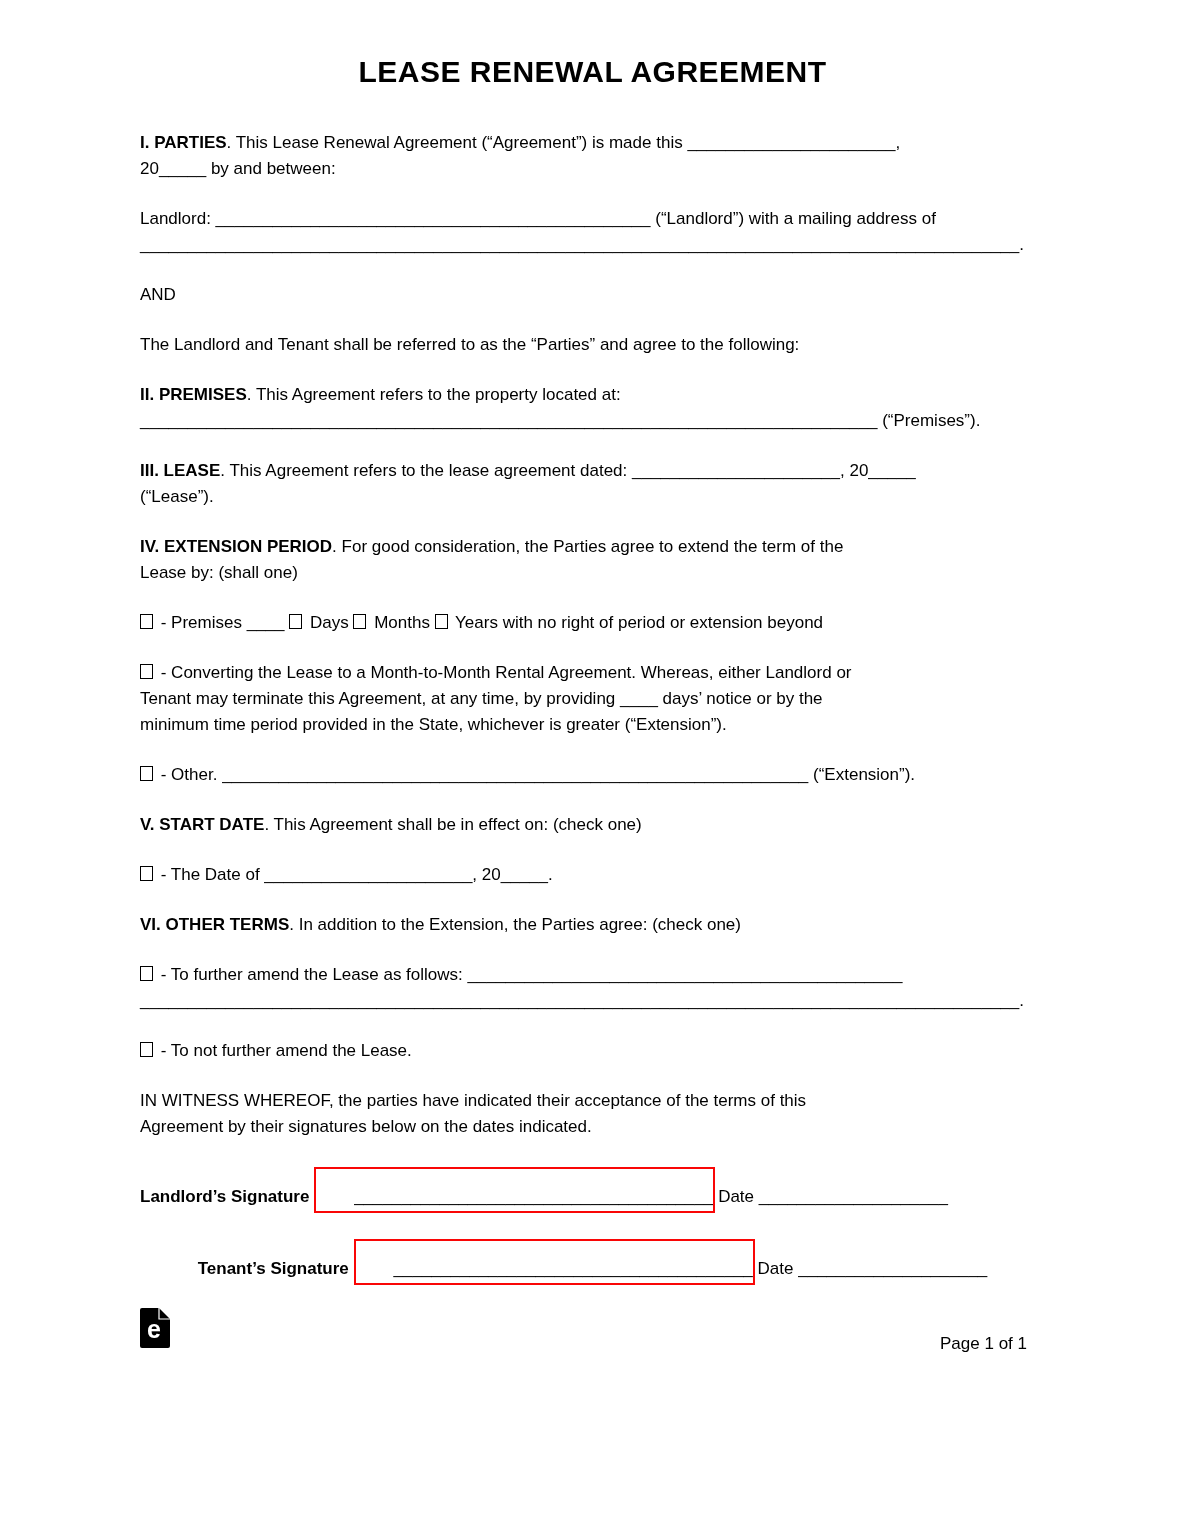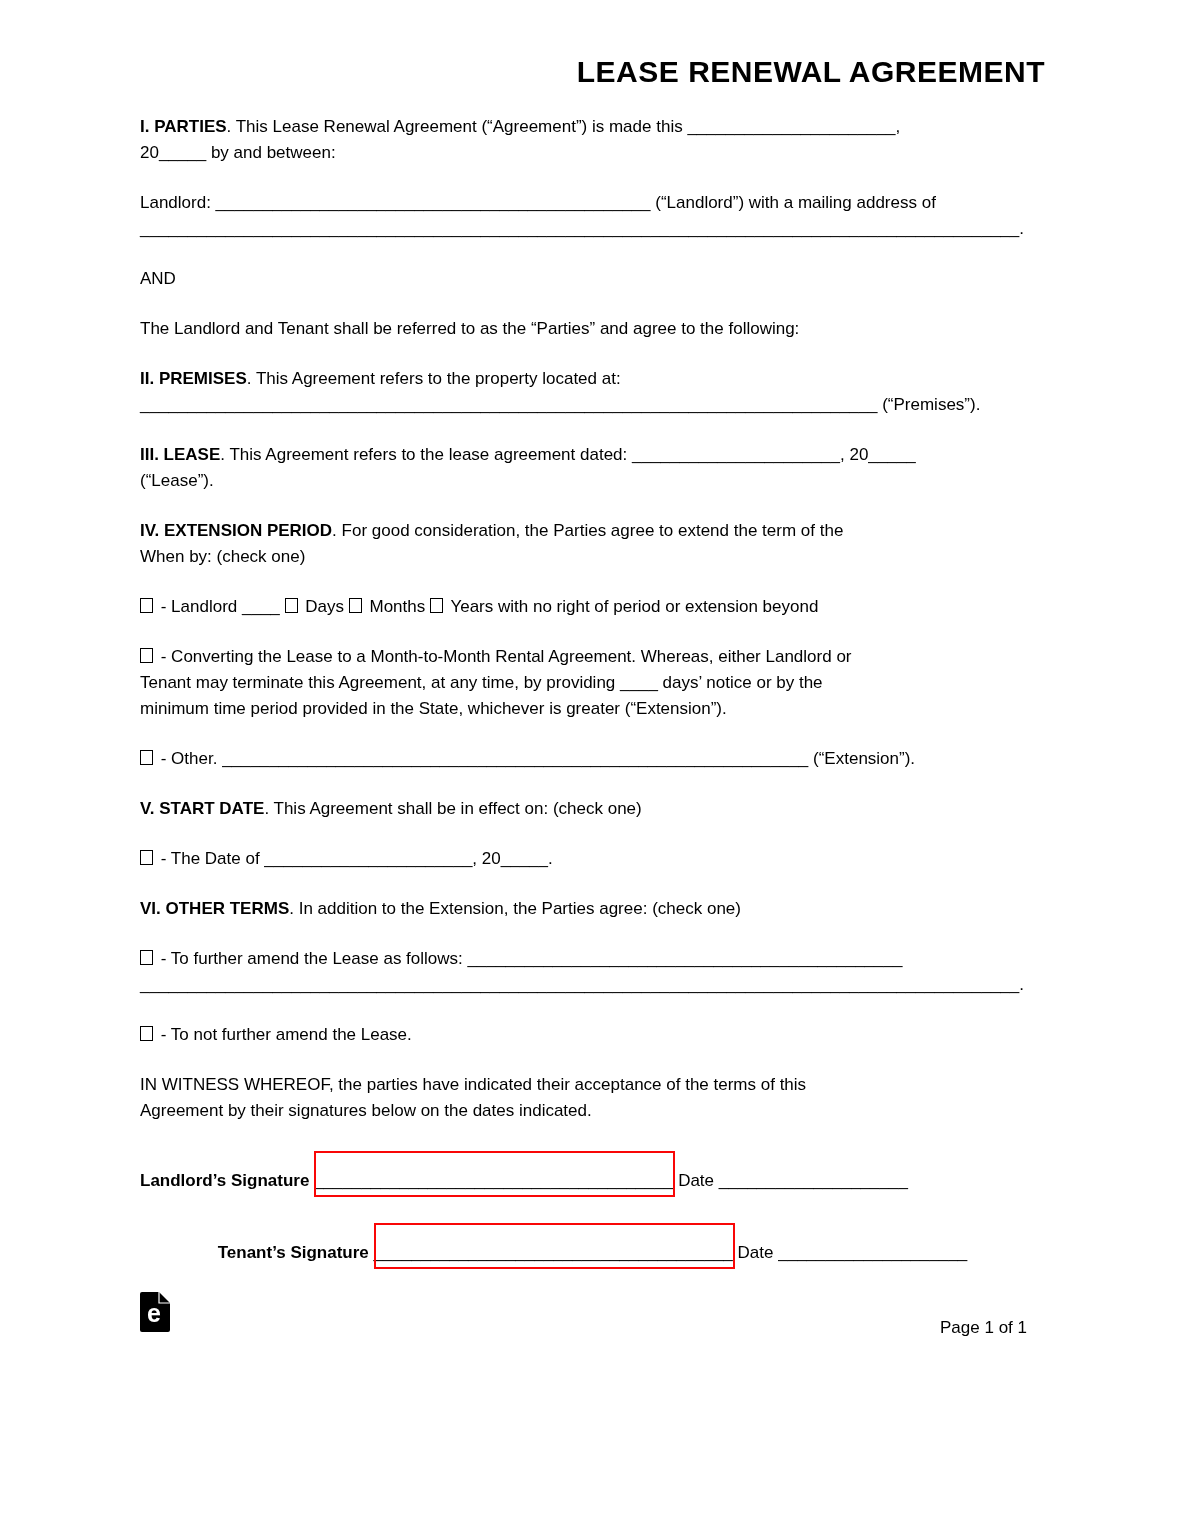--- a/index.html
+++ b/index.html
@@ -4,37 +4,37 @@
 <style>
   * { margin:0; padding:0; box-sizing:border-box; }
   html,body { background:#ffffff; }
   body {
     width:1187px; height:1536px;
     font-family:"Liberation Sans", sans-serif;
     font-size:17px; color:#000; position:relative; overflow:hidden;
   }
   .doc { padding:54px 142px 0 140px; }
   .title {
-    text-align:right; font-weight:bold; font-size:30px;
-    line-height:36px; margin-bottom:24px; letter-spacing:0.5px;
+    text-align:center; font-weight:bold; font-size:30px;
+    line-height:36px; margin-bottom:40px; letter-spacing:0.5px;
   }
   .para { margin:0 0 24px 0; line-height:26px; }
   .line { display:block; }
   b { font-weight:bold; }
   .cb {
     display:inline-block; width:13px; height:15px;
     border:1.5px solid #000; vertical-align:-1px; margin-right:3px;
     background:#fff;
   }
   .sig-row { white-space:nowrap; line-height:26px; }
   .sig-row.first { margin-top:44px; }
   .sig-row.second { margin-top:46px;text-align:center; }
   .sig-label { font-weight:bold; }
   .sigline { position:relative; display:inline-block; }
-  .sigline .uline { position:relative; z-index:1; }
+  .sigline .uline { position:relative; z-index:1;padding-left:40px; }
   .sigbox {
     position:absolute; left:0; right:-2px; bottom:-3px; height:46px;
     border:2.5px solid #f90606; background:transparent; z-index:2;
   }
   .footer {
     display:flex; justify-content:space-between; align-items:flex-end;
     margin-top:26px;
   }
   .logo { width:30px; height:40px; display:block; }
   .page-num { line-height:20px; transform:translateY(6px); padding-right:18px; }
@@ -66,27 +66,27 @@
     <span class="line">______________________________________________________________________________ (“Premises”).</span>
   </div>
 
   <div class="para">
     <span class="line"><b>III. LEASE</b><span>. This Agreement refers to the lease agreement dated: ______________________, 20_____</span></span>
     <span class="line">(“Lease”).</span>
   </div>
 
   <div class="para">
     <span class="line"><b>IV. EXTENSION PERIOD</b><span>. For good consideration, the Parties agree to extend the term of the</span></span>
-    <span class="line">When by: (check one)</span>
+    <span class="line">Lease by: (shall one)</span>
   </div>
 
   <div class="para">
     <span class="line">
       <span class="cb"></span>
-      <span>- Landlord ____</span>
+      <span>- Premises ____</span>
       <span class="cb"></span>
       <span>Days</span>
       <span class="cb"></span>
       <span>Months</span>
       <span class="cb"></span>
       <span>Years with no right of period or extension beyond</span>
     </span>
   </div>
 
   <div class="para">

